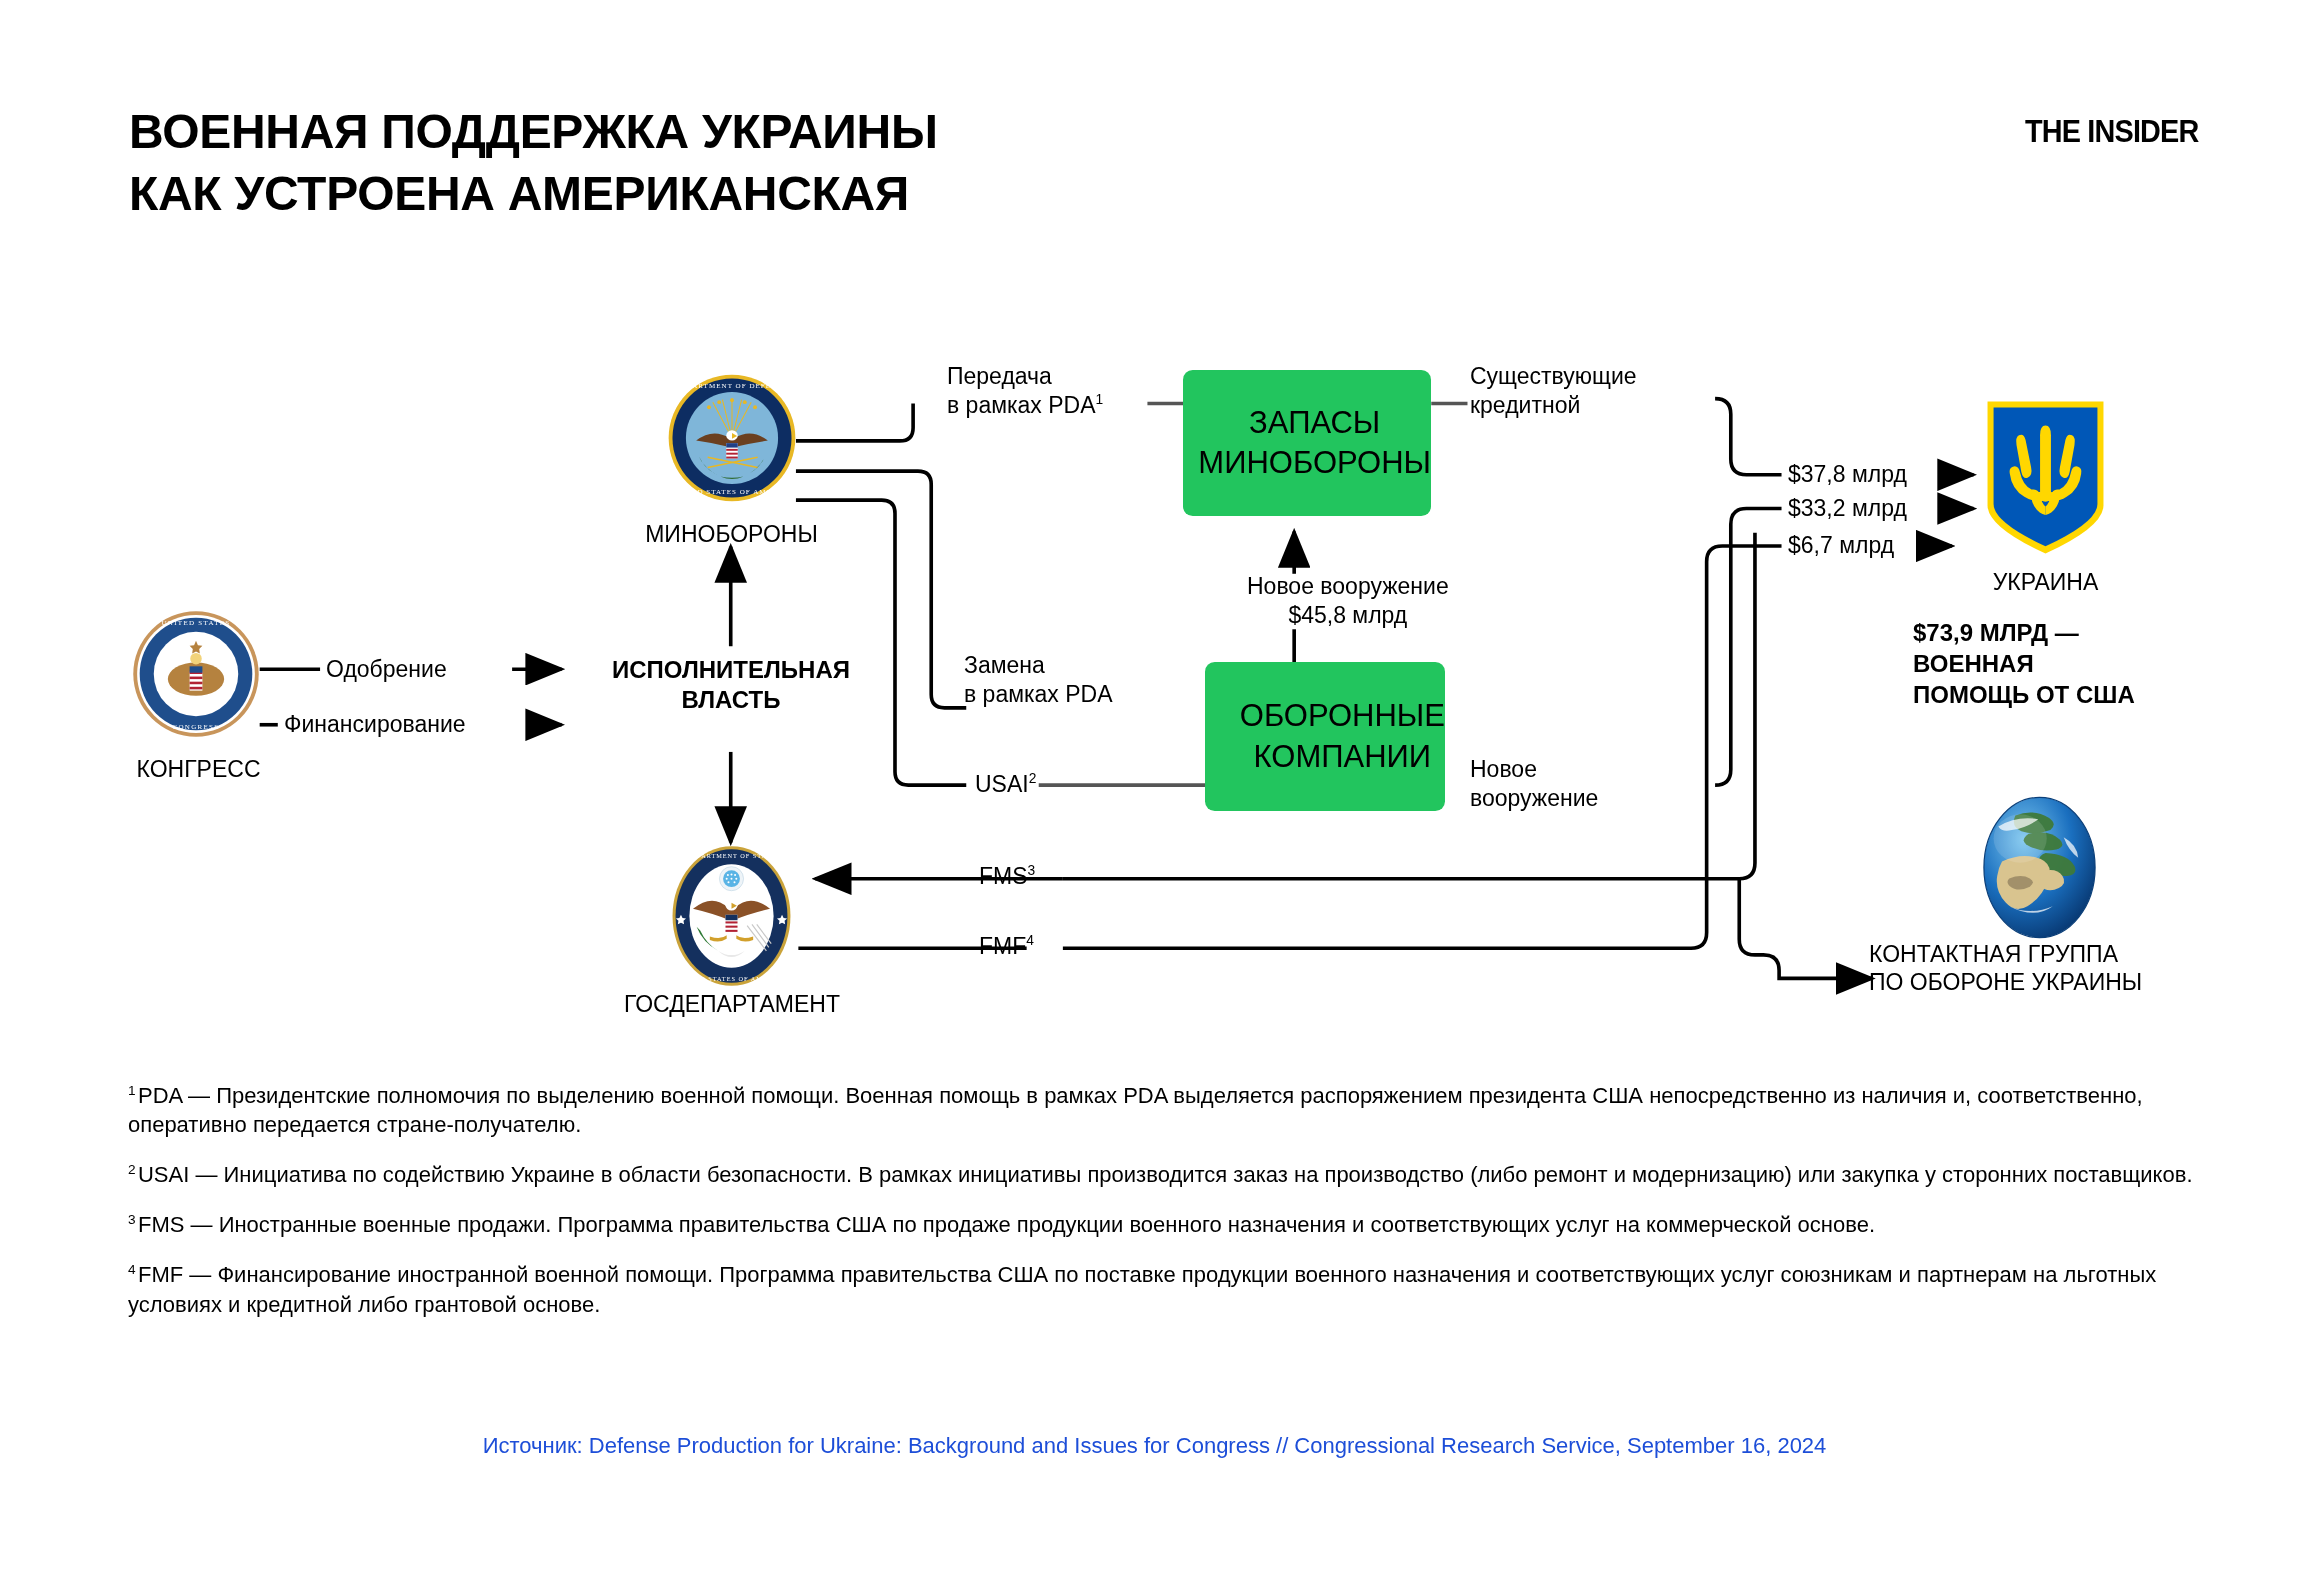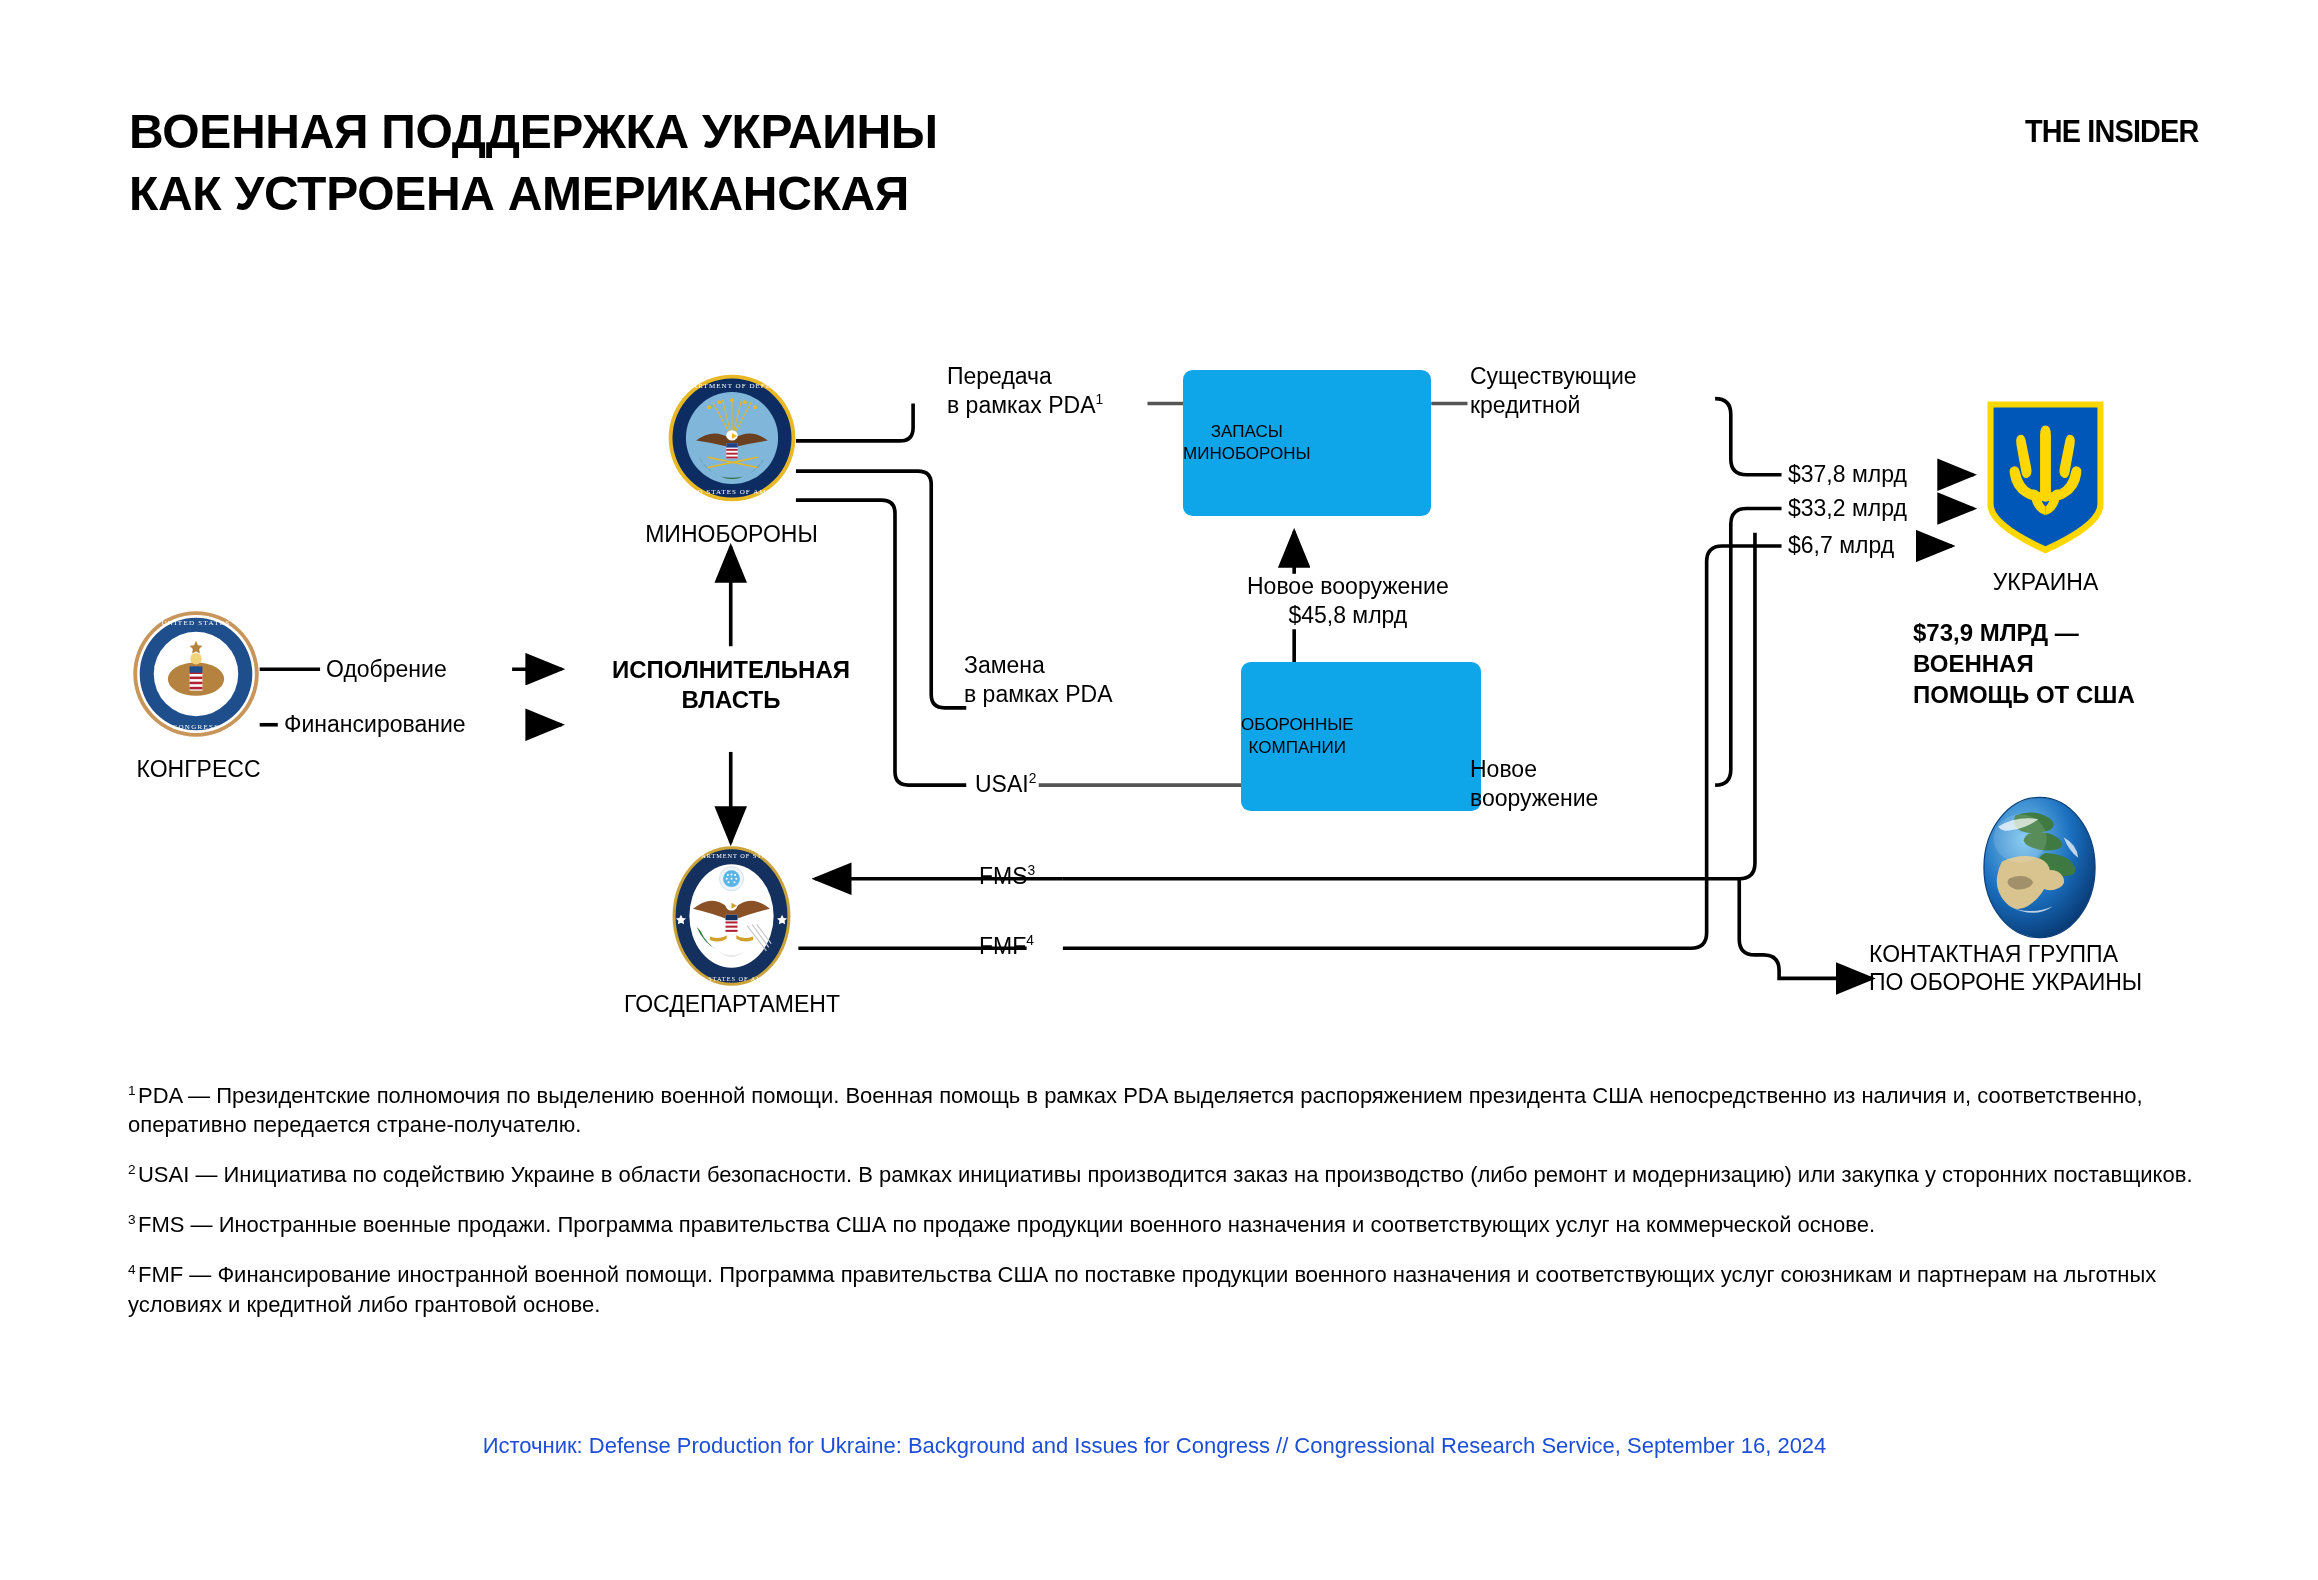--- a/index.html
+++ b/index.html
@@ -30,23 +30,23 @@
 
   
   .seal{border-radius:50%;overflow:hidden;}
   .node-label{
     position:absolute;text-align:center;font-size:23px;line-height:1.22;
     white-space:nowrap;
   }
 
   
   .greybox{
-    position:absolute;background:#0ea5e9;border-radius:9.7px;
-    display:flex;align-items:center;justify-content:flex-start;text-align:center;
-    font-size:17px;line-height:1.30;
+    position:absolute;background:#22c55e;border-radius:9.7px;
+    display:flex;align-items:center;justify-content:flex-end;text-align:center;
+    font-size:31px;line-height:1.30;
   }
 
   
   .wlabel{
     position:absolute;font-size:23px;line-height:1.24;white-space:nowrap;
   }
   .wlabel.italic{}
   .wlabel sup{font-size:0.60em;vertical-align:super;line-height:0;}
 
   
@@ -289,21 +289,21 @@
     <span>FMF</span><sup>4</sup>
   </div>
 
   <div class="greybox" style="left:1183px;top:370px;width:248px;height:146px;">
     <div>
       <div>ЗАПАСЫ</div>
       <div>МИНОБОРОНЫ</div>
     </div>
   </div>
 
-  <div class="greybox" style="left:1205px;top:662px;width:240px;height:149px;margin-left:36px;">
+  <div class="greybox" style="left:1205px;top:662px;width:240px;height:149px;">
     <div>
       <div>ОБОРОННЫЕ</div>
       <div>КОМПАНИИ</div>
     </div>
   </div>
 
   <div class="wlabel italic" style="left:1470px;top:362px;">
     <div>Существующие</div>
     <div>кредитной</div>
   </div>

